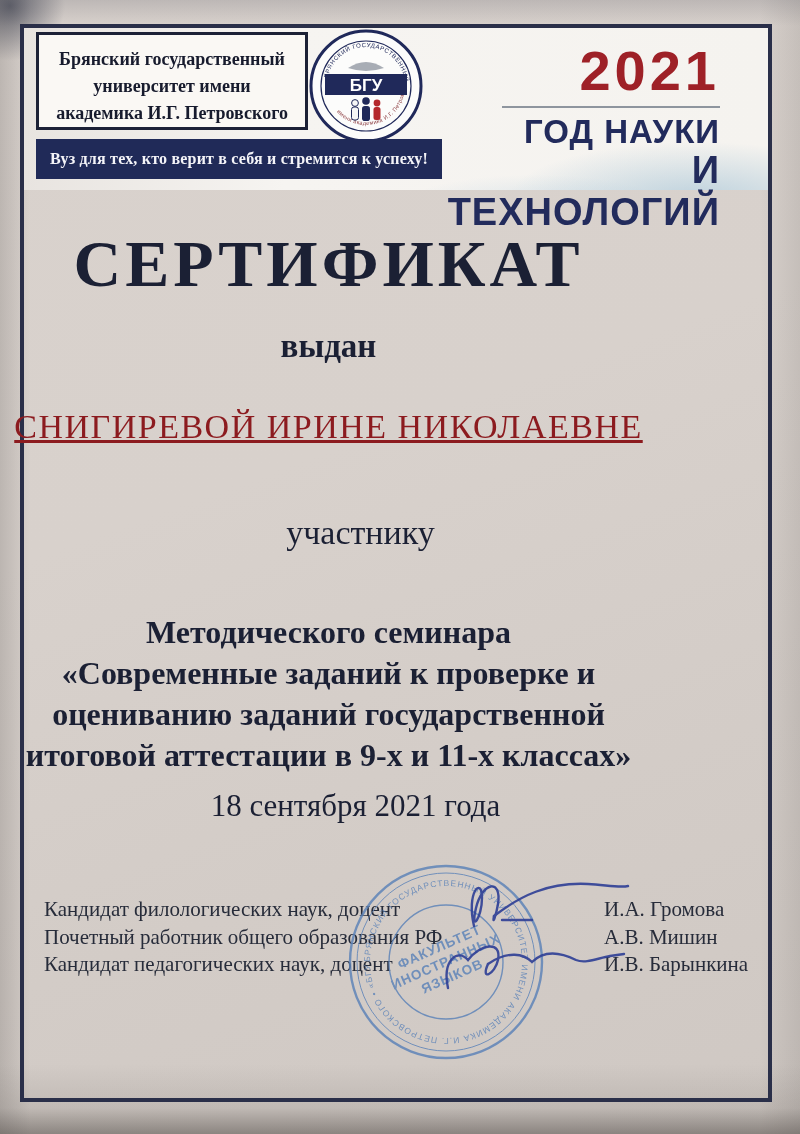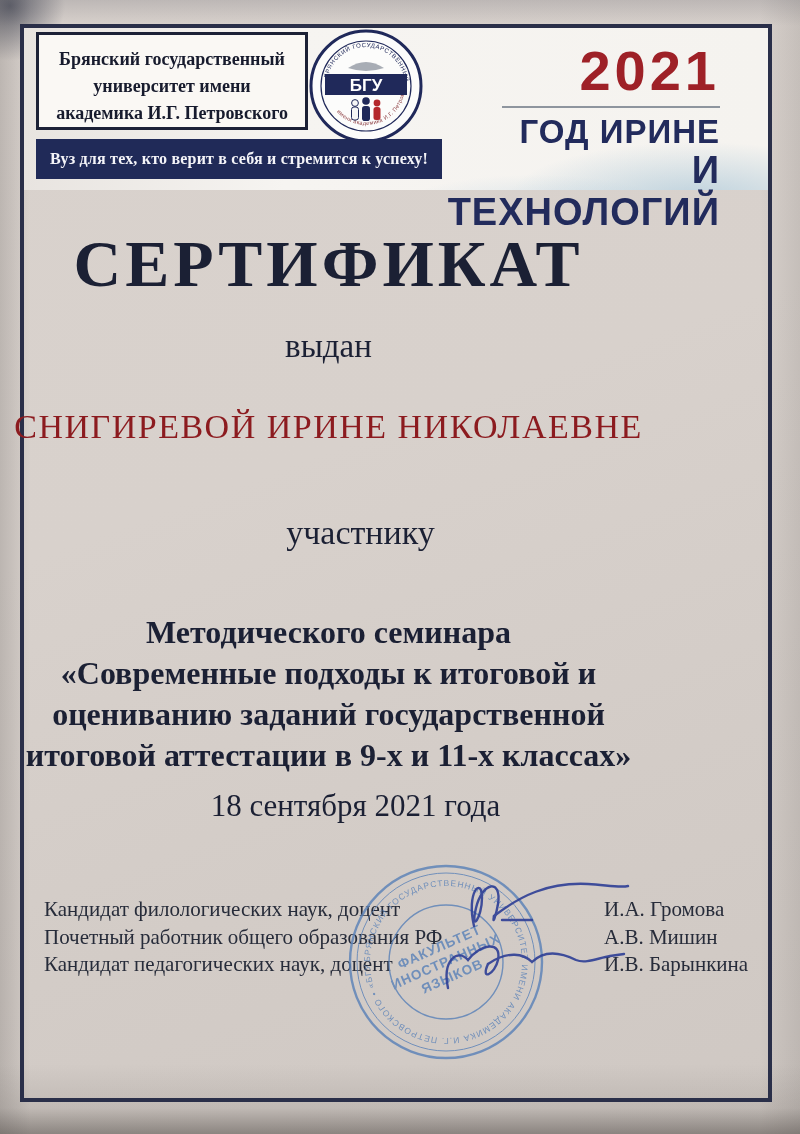--- a/index.html
+++ b/index.html
@@ -41,22 +41,22 @@
   .year-line1{font-size:33px;line-height:1.1;font-weight:700;color:#222b5c;letter-spacing:1px;}
   .year-line2{font-size:38px;line-height:1.1;font-weight:700;color:#222b5c;letter-spacing:1px;}
   .slogan{
     position:absolute;left:12px;top:111px;width:406px;height:40px;
     background:#202a58;color:#f4f4f8;display:flex;align-items:center;justify-content:center;
     font-weight:700;font-size:16px;letter-spacing:.2px;
   }
   
   .cline{position:absolute;left:0;width:657px;text-align:center;color:#1b2034;}
   .title{top:226px;font-size:66px;font-weight:700;letter-spacing:4px;}
-  .issued{top:328px;font-size:33px;font-weight:400;}
-  .recipient{top:408px;font-size:34px;color:#8c1b1f;letter-spacing:1.5px;}
+  .issued{top:328px;font-size:33px;font-weight:700;}
+  .recipient{top:408px;font-size:34px;color:#8c1b1f;letter-spacing:1.5px;text-decoration:underline;}
   .participant{top:514px;font-size:34px;padding-left:32px;}
   .seminar{top:612px;font-size:32px;font-weight:700;line-height:41px;}
   .date{top:788px;font-size:31px;padding-left:27px;}
   
   .sig-titles{position:absolute;left:44px;top:896px;font-size:21px;line-height:27.5px;color:#272c3a;}
   .sig-names{position:absolute;left:604px;top:896px;font-size:21px;line-height:27.5px;color:#272c3a;}
   .stamp{position:absolute;left:346px;top:862px;width:200px;height:200px;opacity:.82;}
   .ink{position:absolute;left:428px;top:856px;width:260px;height:150px;}
 </style>
 </head>
@@ -98,35 +98,35 @@
           <rect x="54" y="78" width="8" height="15" rx="2.8" fill="#20295a"></rect>
           <circle cx="69" cy="75" r="3.4" fill="#b4282c"></circle>
           <rect x="65.5" y="79" width="7" height="13" rx="2.5" fill="#b4282c"></rect>
         </g>
       </svg>
     </div>
 
     <div class="year-block">
       <div class="year-big">2021</div>
       <hr class="year-divider">
-      <div class="year-line1">ГОД ИРИНЕ</div>
+      <div class="year-line1">ГОД НАУКИ</div>
       <div class="year-line2">И ТЕХНОЛОГИЙ</div>
     </div>
 
     <div class="slogan">Вуз для тех, кто верит в себя и стремится к успеху!</div>
   </div>
 
   <div class="cline title">СЕРТИФИКАТ</div>
   <div class="cline issued">выдан</div>
   <div class="cline recipient">СНИГИРЕВОЙ ИРИНЕ НИКОЛАЕВНЕ</div>
   <div class="cline participant">участнику</div>
 
   <div class="cline seminar">
     <div>Методического семинара</div>
-    <div>«Современные подходы к итоговой и</div>
+    <div>«Современные заданий к проверке и</div>
     <div>оцениванию заданий государственной</div>
     <div>итоговой аттестации в 9-х и 11-х классах»</div>
   </div>
 
   <div class="cline date">18 сентября 2021 года</div>
 
   <div class="sig-titles">
     <div>Кандидат филологических наук, доцент</div>
     <div>Почетный работник общего образования РФ</div>
     <div>Кандидат педагогических наук, доцент</div>

